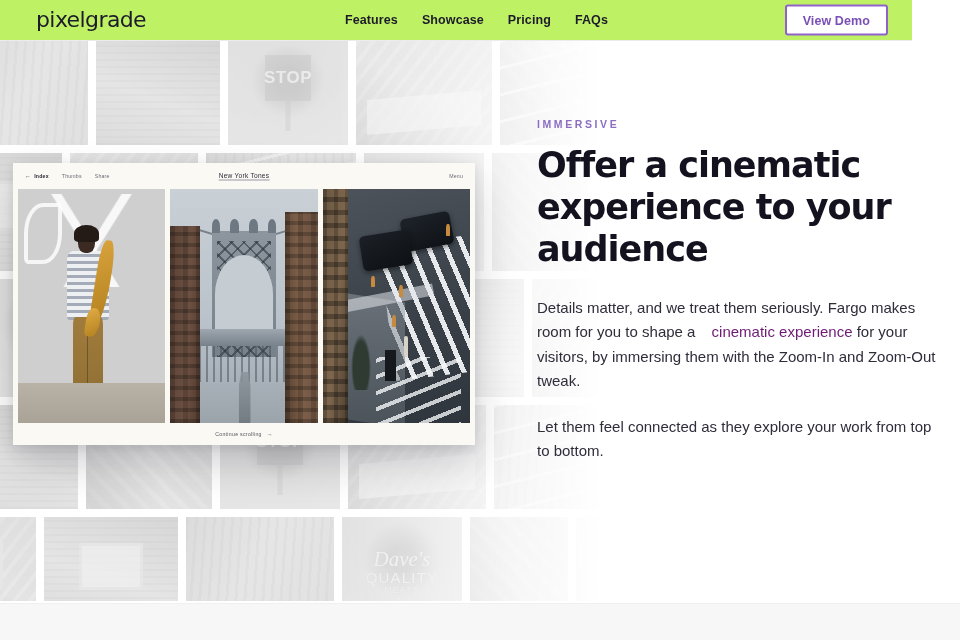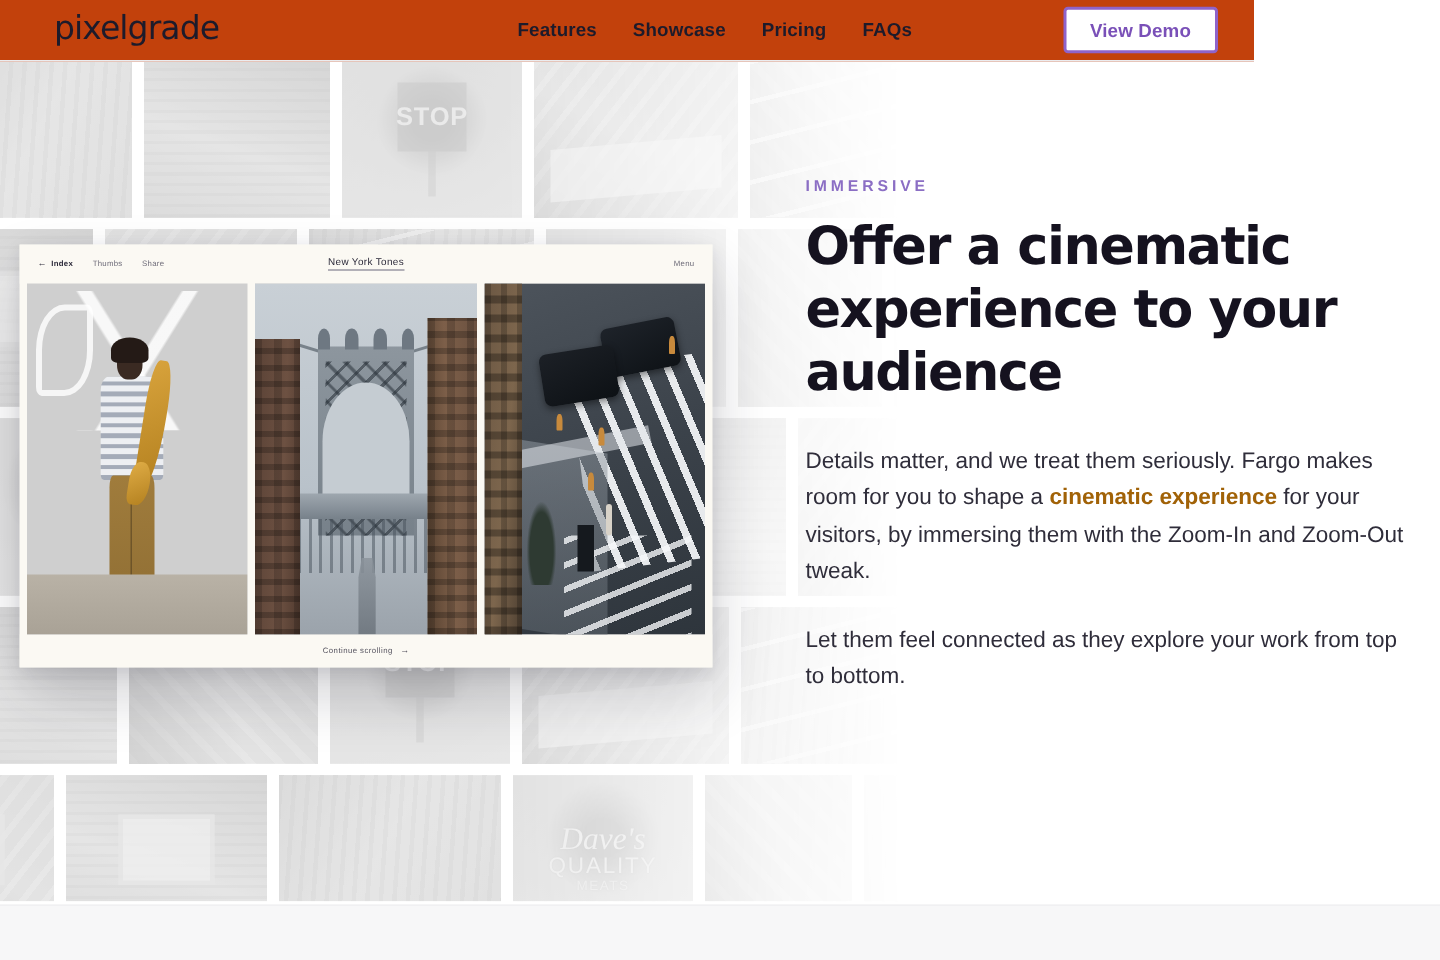--- a/index.html
+++ b/index.html
@@ -20,23 +20,23 @@
     width: 960px;
     height: 640px;
     background: #ffffff;
     overflow: hidden;
   }
 
   
   .site-header {
     position: absolute;
     top: 0; left: 0;
-    width: 836px;
+    width: 912px;
     height: 41px;
-    background: #c2410c;
+    background: #bef264;
     border-bottom: 1px solid #ececef;
     z-index: 60;
     display: flex;
     align-items: center;
   }
 
   .brand {
     position: absolute;
     left: 36px;
     top: 50%;
@@ -561,21 +561,21 @@
     letter-spacing: -1px;
     color: #15121f;
     margin-bottom: 26px;
   }
   .body-copy {
     font-size: 15px;
     line-height: 1.62;
     color: #2f2d3a;
     margin-bottom: 22px;
   }
-  .body-copy b { font-weight: bold; color: #a16207; }
+  .body-copy b { font-weight: normal; color: #701a75; margin-left: 12px; }
 
   
   .bottom-band {
     position: absolute;
     left: 0; bottom: 0;
     width: 960px;
     height: 37px;
     background: #f7f7f8;
     border-top: 1px solid #f0f0f2;
     z-index: 10;

